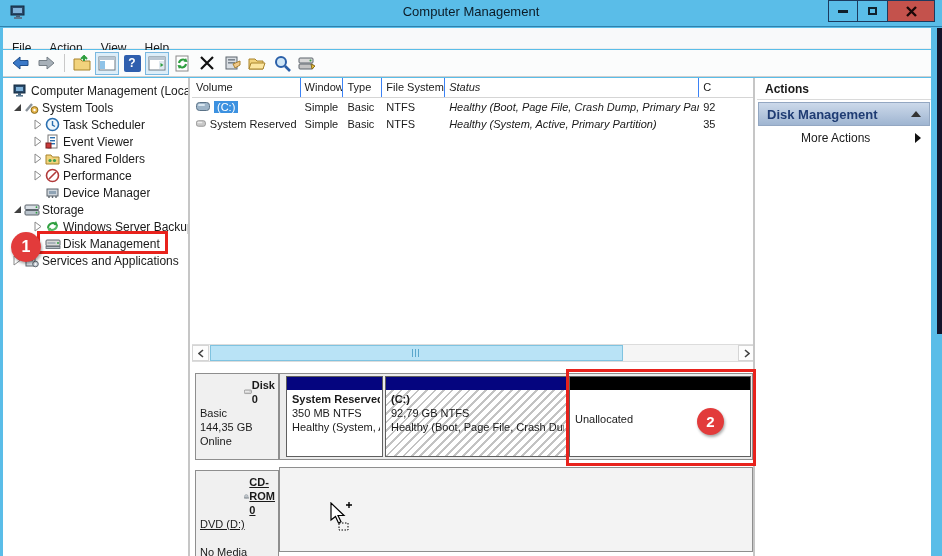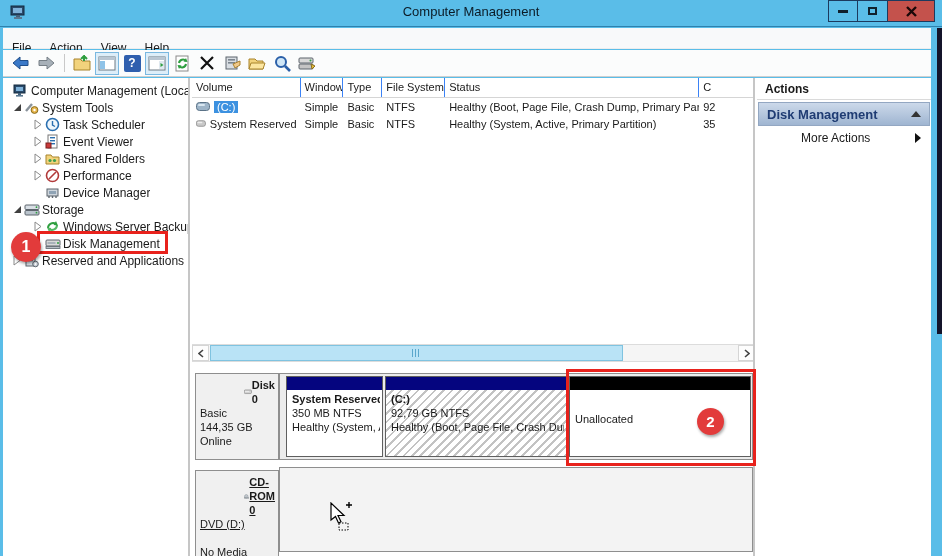--- a/index.html
+++ b/index.html
@@ -45,21 +45,21 @@
   .d0 { padding-left:10px; } .d1 { padding-left:7px; } .d2 { padding-left:28px; }
   .tw { width:14px; display:flex; align-items:center; justify-content:center; flex:0 0 14px; }
   .ticon { width:18px; flex:0 0 18px; display:flex; align-items:center; }
   .tlabel { overflow:hidden; white-space:nowrap; }
 
   
   .vol-header { display:flex; height:20px; font-size:11px; border-bottom:1px solid #d5d5d5; background:#fff; }
   .vh { padding:3px 4px; border-right:1px solid #3b82f6; overflow:hidden; white-space:nowrap; }
   .vol-row { display:flex; height:17px; font-size:11px; align-items:center; }
   .vc { padding:0 4px; overflow:hidden; white-space:nowrap; }
-  .w0{width:109px;} .w1{width:43px;} .w2{width:39px;} .w3{width:63px;} .w4{width:255px;} .w5{width:54px;}
+  .w0{width:109px;} .w1{width:43px;} .w2{width:39px;} .w3{width:63px;} .w4{width:255px;font-style:italic;} .w5{width:54px;}
   .vol-name { display:flex; align-items:center; gap:4px; }
   .sel-chip { background:#3c91e0; color:#fff; padding:0 3px; }
 
   
   .hscroll { position:absolute; left:0; top:266px; width:563px; height:18px; background:#f5f5f5;
              border-top:1px solid #dcdcdc; border-bottom:1px solid #dcdcdc; }
   .sb-btn { position:absolute; top:0; width:17px; height:16px; background:#fdfdfd; border:1px solid #d5d5d5;
             display:flex; align-items:center; justify-content:center; }
   .sb-thumb { position:absolute; left:18px; top:0; width:413px; height:16px; background:#b9e3f6;
               border:1px solid #7fc3e0; display:flex; align-items:center; justify-content:center; }
@@ -370,21 +370,21 @@
           </span>
         <span class="ticon">
             <svg width="15" height="15" viewBox="0 0 15 15">
               <rect x="2" y="2" width="9" height="11" fill="#dde3e9" stroke="#5d656d"></rect>
               <rect x="4" y="4" width="5" height="1.4" fill="#7a848d"></rect>
               <rect x="4" y="7" width="5" height="1.4" fill="#7a848d"></rect>
               <circle cx="11.5" cy="11" r="2.8" fill="#c8cfd6" stroke="#5d656d"></circle>
               <circle cx="11.5" cy="11" r="1" fill="#fff"></circle>
             </svg>
           </span>
-        <span class="tlabel">Reserved and Applications</span>
+        <span class="tlabel">Services and Applications</span>
       </div>
     </div>
 
     <div class="red-box" style="left:34px; top:153px; width:131px; height:23px;"></div>
     <div class="badge" style="left:8px; top:154px; width:30px; height:30px; font-size:16px;">1</div>
 
     <div class="mid-pane">
 
       <div class="vol-header">
         <div class="vh w0">Volume</div>

